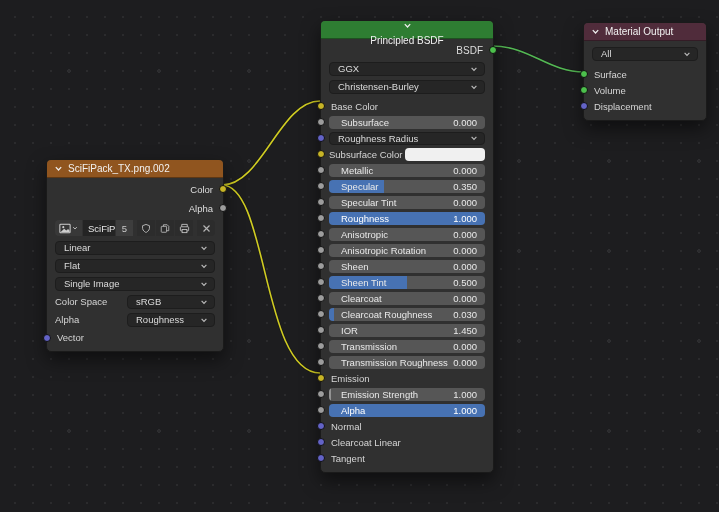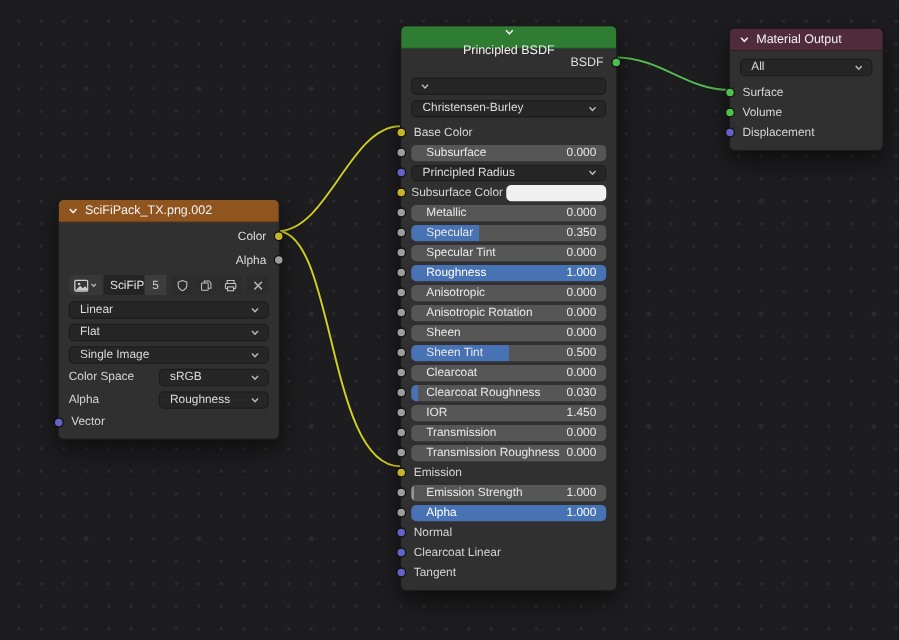--- a/index.html
+++ b/index.html
@@ -198,20 +198,21 @@
       <span>Principled BSDF</span>
     </div>
     <div class="nbody">
       <div class="row-out">
         <span class="outlab">BSDF</span>
         <span class="sock out s-shd"></span>
       </div>
 
       <div class="ddrow">
         <div class="dd">
+          <span class="dl">GGX</span>
           <svg class="chev" width="8" height="8" viewBox="0 0 10 10">
               <path d="M2 3.5 L5 6.7 L8 3.5" fill="none" stroke="#bdbdbd" stroke-width="1.4"></path>
             </svg>
         </div>
       </div>
       <div class="ddrow" style="margin-bottom:4px;">
         <div class="dd">
           <span class="dl">Christensen-Burley</span>
           <svg class="chev" width="8" height="8" viewBox="0 0 10 10">
               <path d="M2 3.5 L5 6.7 L8 3.5" fill="none" stroke="#bdbdbd" stroke-width="1.4"></path>
@@ -228,21 +229,21 @@
         <span class="sock in s-flt"></span>
         <div class="pill slider">
           <span class="pl">Subsurface</span>
           <span class="pv">0.000</span>
         </div>
       </div>
 
       <div class="prow">
         <span class="sock in s-vec"></span>
         <div class="dd" style="height:13px;">
-          <span class="dl">Principled Radius</span>
+          <span class="dl">Roughness Radius</span>
           <svg class="chev" width="8" height="8" viewBox="0 0 10 10">
               <path d="M2 3.5 L5 6.7 L8 3.5" fill="none" stroke="#bdbdbd" stroke-width="1.4"></path>
             </svg>
         </div>
       </div>
 
       <div class="prow">
         <span class="sock in s-col"></span>
         <span class="flbl" style="width:76px;">Subsurface Color</span>
         <div class="swatch"></div>

